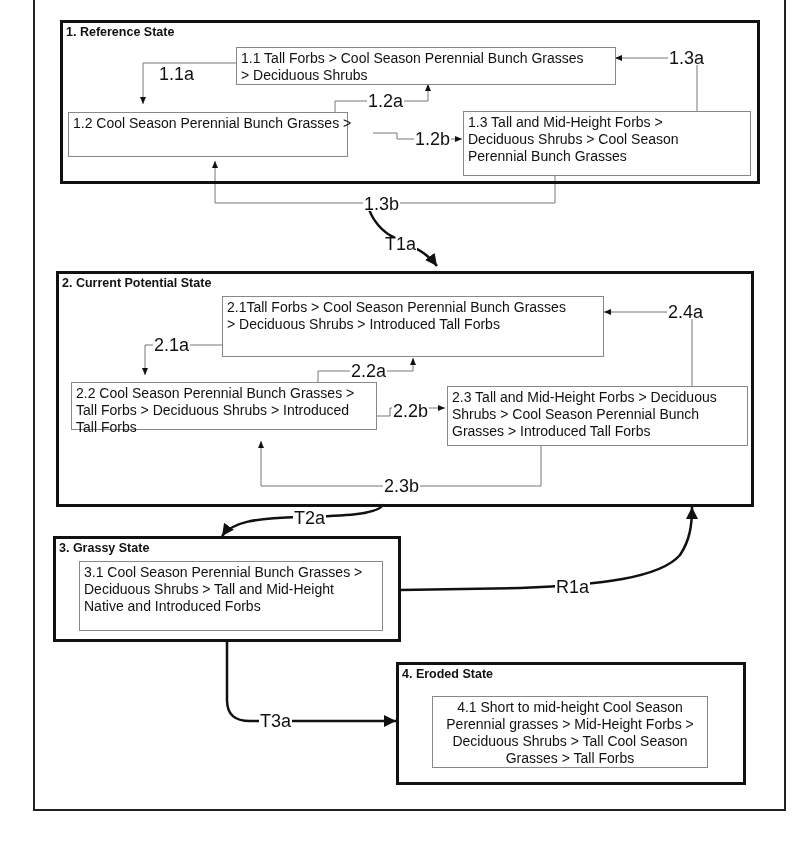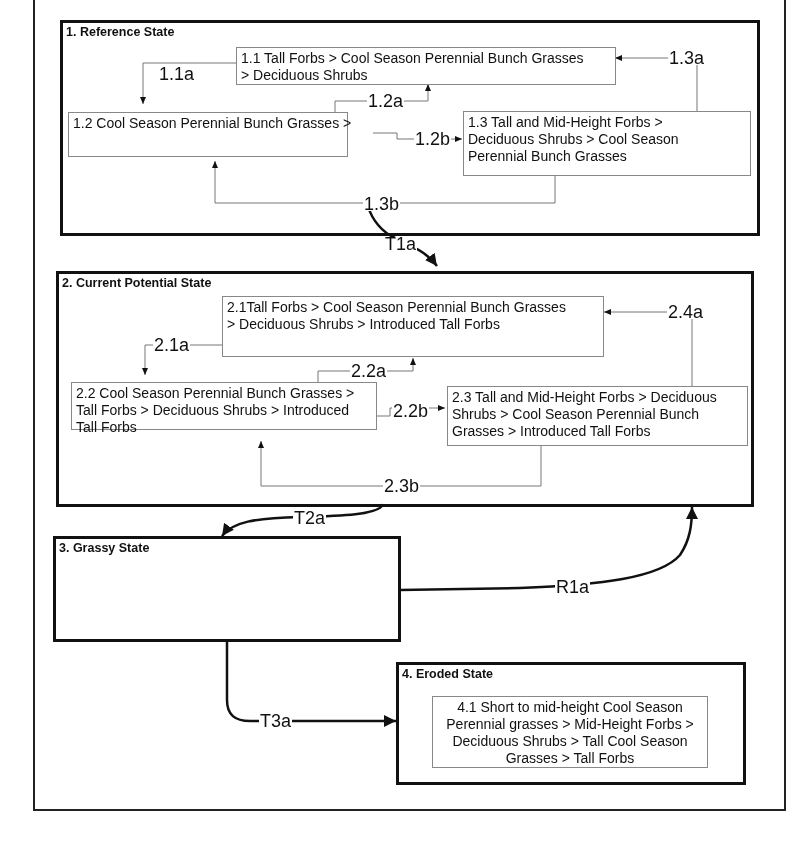--- a/index.html
+++ b/index.html
@@ -45,21 +45,21 @@
     <path d="M377,416 L390,416 L390,408 L445,408" fill="none" stroke="#777" stroke-width="1" marker-end="url(#ah-thin)"></path>
     <path d="M692,387 L692,312 L604,312" fill="none" stroke="#777" stroke-width="1" marker-end="url(#ah-thin)"></path>
     <path d="M541,445 L541,486 L261,486 L261,441" fill="none" stroke="#777" stroke-width="1" marker-end="url(#ah-thin)"></path>
 
     <path d="M368,206 C372,220 382,232 395,238 C410,246 425,250 437,266" fill="none" stroke="#111" stroke-width="2.5" marker-end="url(#ah-bold)"></path>
     <path d="M383,504 C380,515 340,516 300,517 C255,518 232,522 222,536" fill="none" stroke="#111" stroke-width="2.5" marker-end="url(#ah-bold)"></path>
     <path d="M227,641 L227,700 C227,715 235,721 250,721 L396,721" fill="none" stroke="#111" stroke-width="2.5" marker-end="url(#ah-bold)"></path>
     <path d="M400,590 L520,588 C600,585 660,578 680,555 C690,540 692,525 692,507" fill="none" stroke="#111" stroke-width="2.5" marker-end="url(#ah-bold)"></path>
   </svg>
 
-  <div class="abs state-box" style="left:60px; top:20px; width:700px; height:216px;">
+  <div class="abs state-box" style="left:60px; top:20px; width:700px; height:164px;">
     <span class="state-title">1. Reference State</span>
   </div>
   <div class="abs phase-box" style="left:236px; top:47px; width:380px; height:38px;">
     <div>1.1 Tall Forbs &gt; Cool Season Perennial Bunch Grasses</div>
     <div>&gt; Deciduous Shrubs</div>
   </div>
   <div class="abs phase-box" style="left:68px; top:112px; width:280px; height:45px;">
     <div>1.2 Cool Season Perennial Bunch Grasses &gt;</div>
   </div>
   <div class="abs phase-box" style="left:463px; top:111px; width:288px; height:65px;">
@@ -94,20 +94,25 @@
 
   <span class="lbl" style="left:153px; top:338px;">2.1a</span>
   <span class="lbl" style="left:350px; top:364px;">2.2a</span>
   <span class="lbl" style="left:392px; top:404px;">2.2b</span>
   <span class="lbl" style="left:383px; top:479px;">2.3b</span>
   <span class="lbl" style="left:667px; top:305px;">2.4a</span>
 
   <div class="abs state-box" style="left:53px; top:536px; width:348px; height:106px;">
     <span class="state-title">3. Grassy State</span>
   </div>
+  <div class="abs phase-box" style="left:79px; top:561px; width:304px; height:70px;">
+    <div>3.1 Cool Season Perennial Bunch Grasses &gt;</div>
+    <div>Deciduous Shrubs &gt; Tall and Mid-Height</div>
+    <div>Native and Introduced Forbs</div>
+  </div>
 
   <div class="abs state-box" style="left:396px; top:662px; width:350px; height:123px;">
     <span class="state-title">4. Eroded State</span>
   </div>
   <div class="abs phase-box center" style="left:432px; top:696px; width:276px; height:72px;">
     <div>4.1 Short to mid-height Cool Season</div>
     <div>Perennial grasses &gt; Mid-Height Forbs &gt;</div>
     <div>Deciduous Shrubs &gt; Tall Cool Season</div>
     <div>Grasses &gt; Tall Forbs</div>
   </div>

